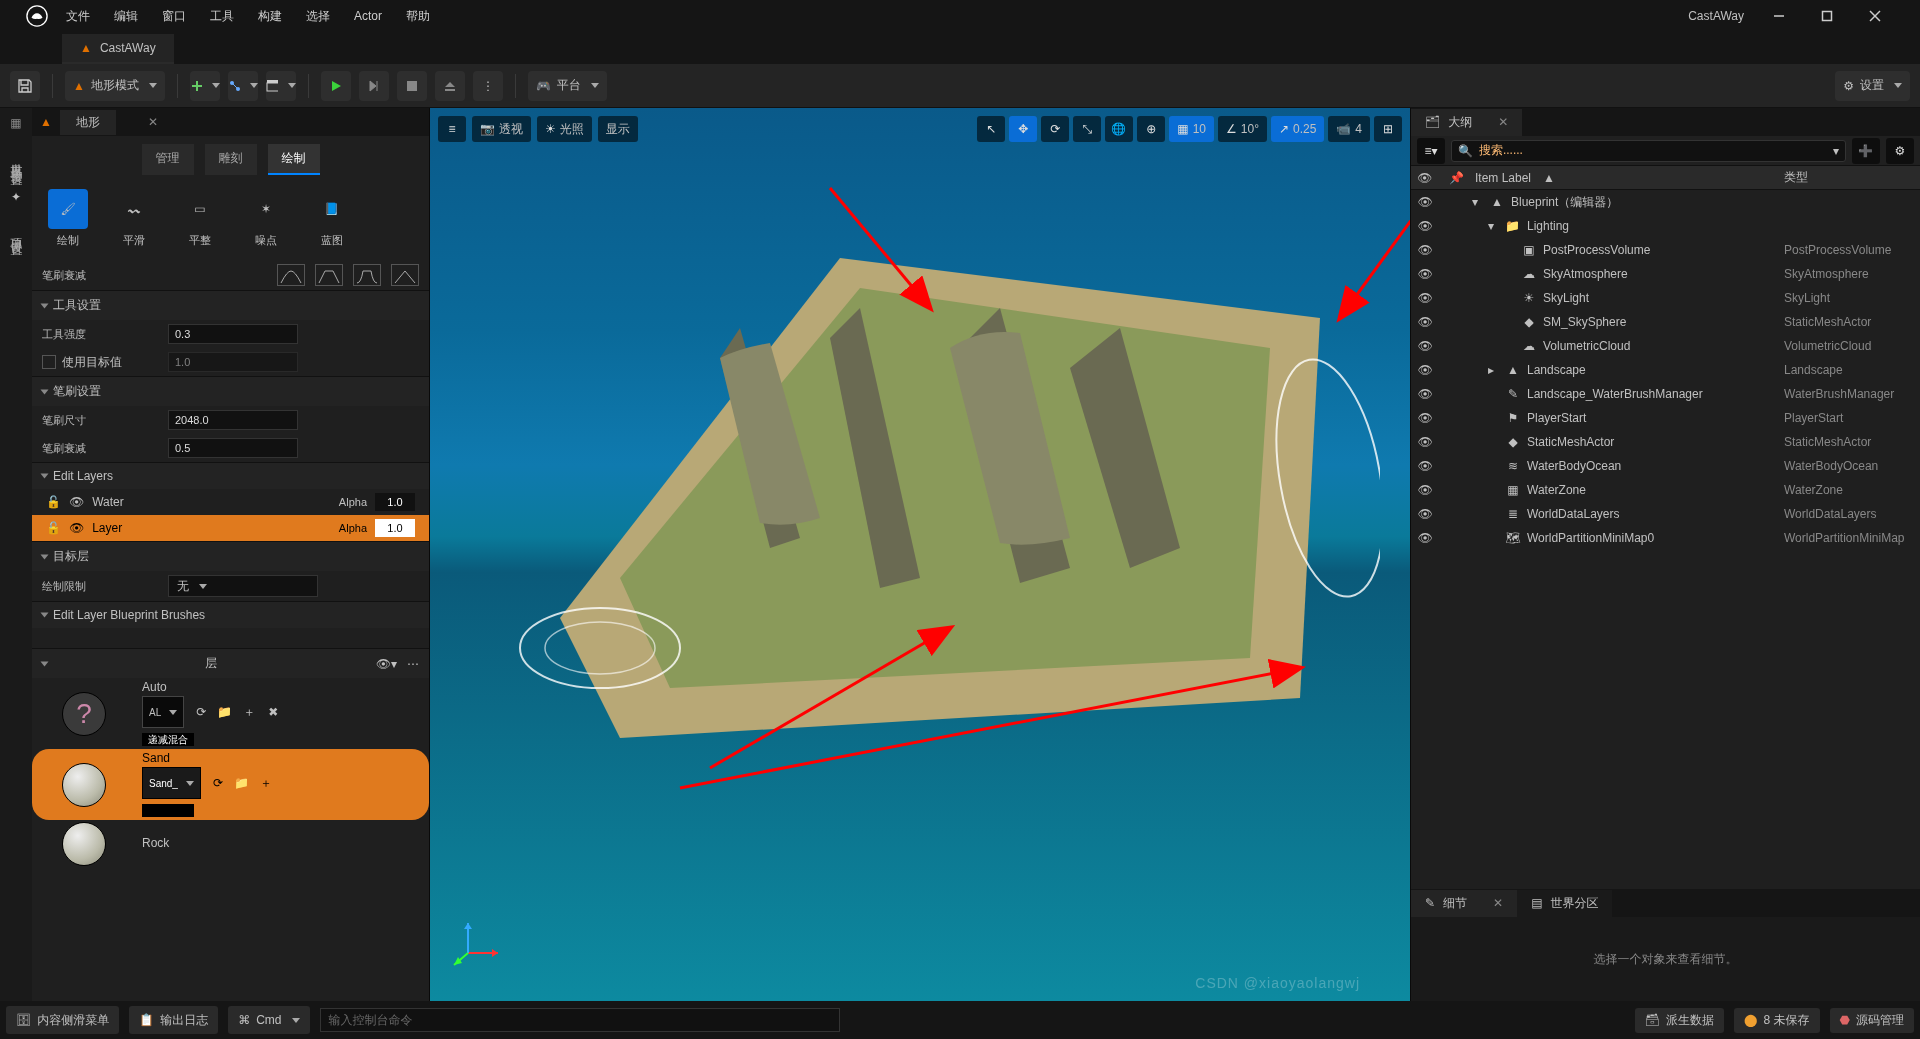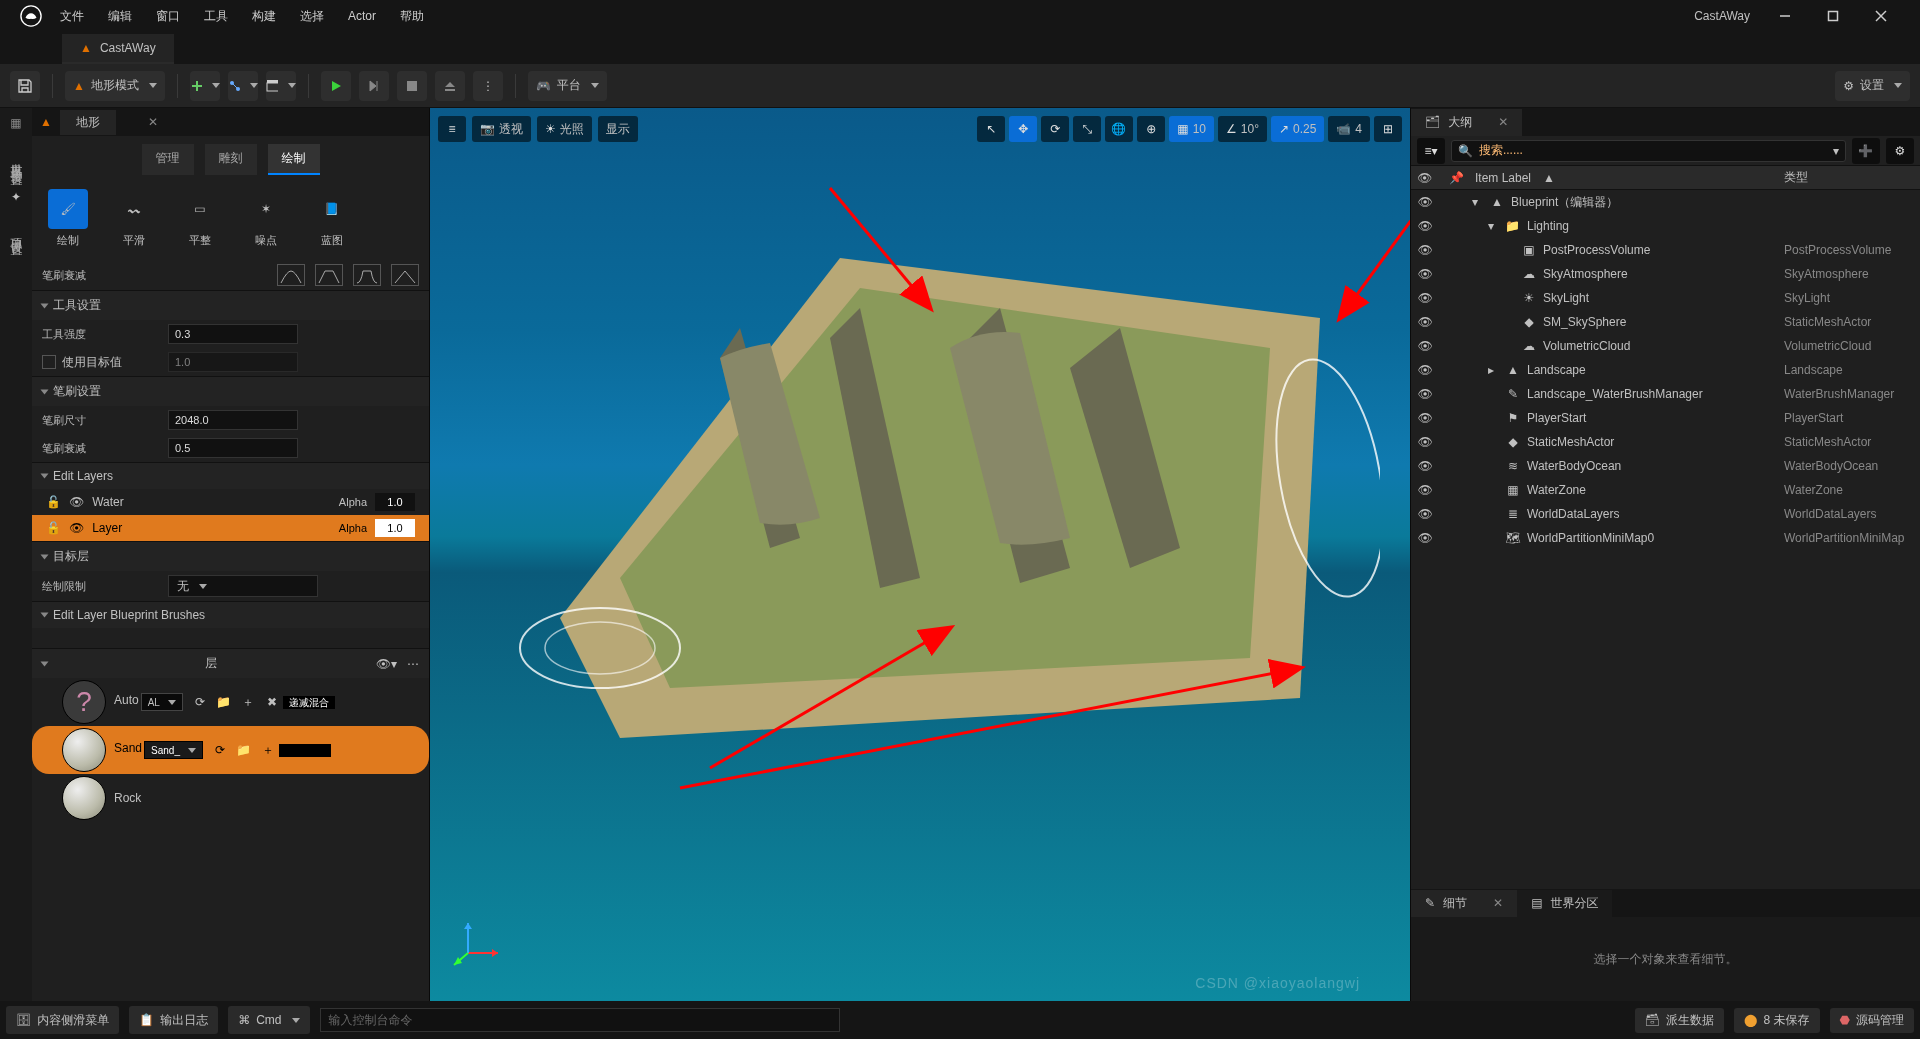--- a/index.html
+++ b/index.html
@@ -1,21 +1,21 @@
 <!DOCTYPE html>
 <html><head>
 <meta charset="utf-8">
 <style>
 * { margin:0; padding:0; box-sizing:border-box; font-family:"Segoe UI","Microsoft YaHei",sans-serif; font-size:12px; color:#c0c0c0; }
 body { background:#1a1a1a; width:1920px; height:1039px; overflow:hidden; position:relative; }
 .row { display:flex; align-items:center; }
 svg { display:block; }
 
 
-#titlebar { height:32px; background:#151515; display:flex; align-items:center; padding:0 16px; gap:2px; }
+#titlebar { height:32px; background:#151515; display:flex; align-items:center; padding:0 22px; gap:2px; }
 #titlebar .logo { width:30px; height:30px; display:flex; align-items:center; justify-content:center; }
 #titlebar .menu-item { padding:6px 12px; color:#ccc; }
 #titlebar .spacer { flex:1; }
 #titlebar .win-btn { width:46px; height:30px; display:flex; align-items:center; justify-content:center; }
 #titlebar .project { padding:4px 10px; }
 
 
 #tabbar { height:32px; background:#151515; display:flex; align-items:flex-end; }
 #tabbar .tab { height:30px; padding:0 18px; display:flex; align-items:center; gap:8px; background:#242424; border-bottom:2px solid #2a2a2a;}
 #tabbar .tab .tri { color:#e07000; }
@@ -65,22 +65,22 @@
 .edit-layer.sel .alpha-v { background:#fff; color:#000;}
 .dropdown { height:22px; background:#111; border:1px solid #333; display:flex; align-items:center; padding:0 8px; gap:6px; }
 .layer-scroll { flex:1; overflow:auto; }
 
 
 .pl-item { display:flex; align-items:center; gap:8px; padding:2px 6px 2px 30px;}
 .pl-item.sel { background:#e07a1e;border-radius:17px; }
 .pl-item.sel * { color:#000; }
 .swatch { width:44px; height:44px; border-radius:50%; background:radial-gradient(circle at 35% 30%, #eee, #bba 60%, #887); border:1px solid #000;}
 .swatch.q { background:#3a3a3a; display:flex; align-items:center; justify-content:center;}
-.pl-col { display:flex; gap:2px; }
-.mini-drop { height:18px; border:1px solid #444; background:#0a0a0a; padding:0 6px; display:flex; align-items:center; gap:4px; font-size:10px;}
+.pl-col { display:flex; flex-direction:column; gap:2px;margin-left:28px; }
+.mini-drop { height:32px; border:1px solid #444; background:#0a0a0a; padding:0 6px; display:flex; align-items:center; gap:4px; font-size:10px;}
 .pl-item.sel .mini-drop { border-color:#000; background:#1a1a1a; color:#fff;}
 .pl-icons { display:flex; gap:6px; margin-left:4px; }
 .pl-icons span { width:18px; height:18px; display:flex; align-items:center; justify-content:center; }
 .sublbl { background:#000; color:#fff; padding:1px 6px; font-size:10px;}
 
 
 #viewport { flex:1; position:relative; background:linear-gradient(#0a5a8a 0%, #0a6a9a 25%, #0f7aaf 40%, #0a7a9a 48%, #0a5a7a 52%, #0d8aa0 100%); overflow:hidden;}
 #vp-topbar { position:absolute; top:6px; left:8px; right:8px; height:30px; display:flex; align-items:center; gap:6px;}
 .pill { height:26px; padding:0 8px; display:flex; align-items:center; gap:4px; background:rgba(0,0,0,.55); border-radius:3px; color:#ddd;}
 .pill.active { background:#0a6dd6; }

